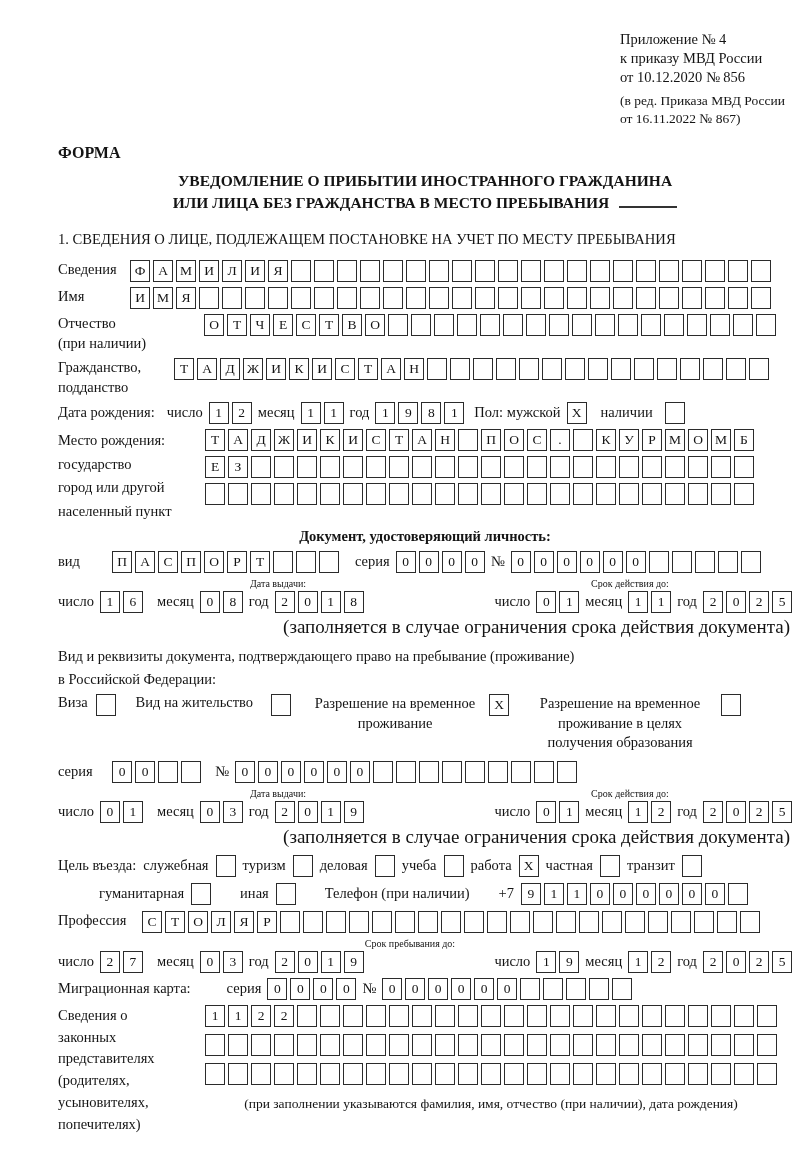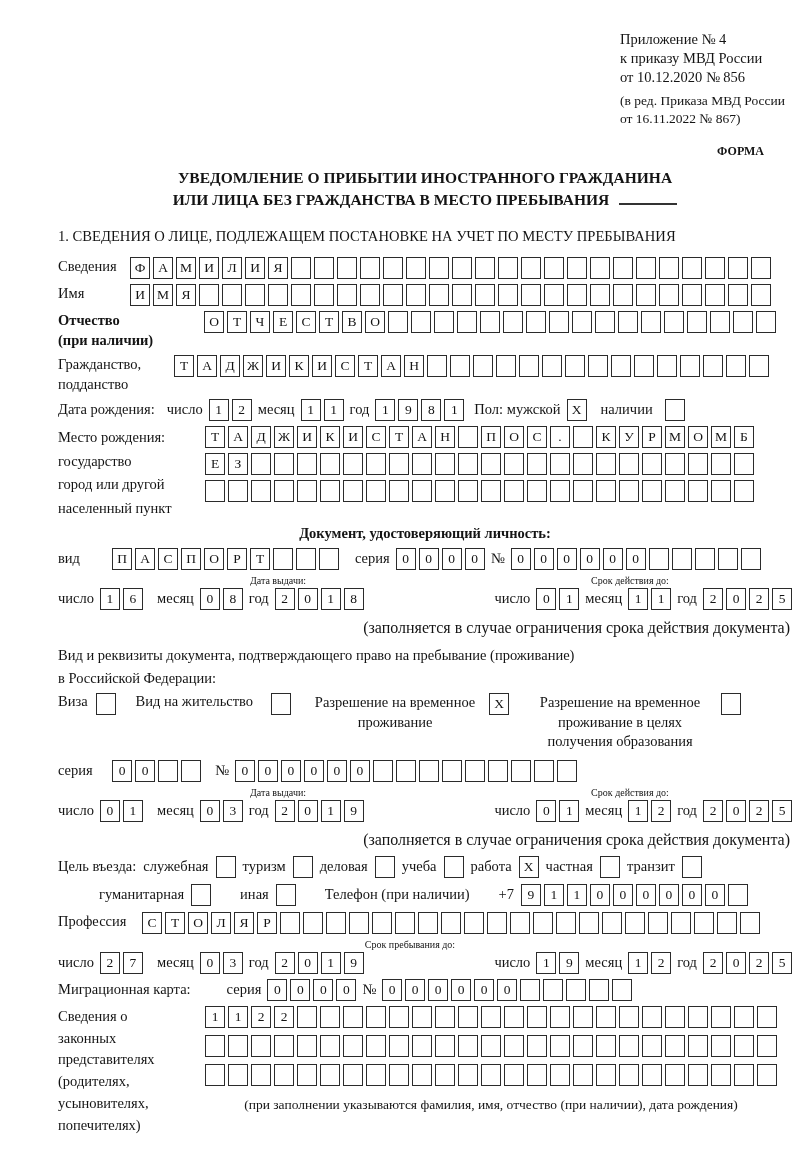--- a/index.html
+++ b/index.html
@@ -2,21 +2,21 @@
 <html><head>
 <meta charset="utf-8">
 <style>
   html,body{margin:0;padding:0;background:#fff;}
   body{width:800px;height:1163px;overflow:hidden;color:#141414;
        font-family:"Liberation Serif", serif;}
   .page{padding:30px 8px 0 58px;box-sizing:border-box;width:800px;}
 
   .hdr{margin-left:562px;font-size:14.5px;line-height:1.32;}
   .hdr .edition{margin-top:5px;font-size:13.5px;}
-  .forma{font-weight:bold;font-size:12px;text-align:right;padding-right:28px;margin:16px 0 6px;}
+  .forma{font-weight:bold;font-size:16px;text-align:left;padding-right:28px;margin:16px 0 6px;}
 
   .title{text-align:center;font-weight:bold;font-size:15.5px;line-height:1.45;margin:8px 0 2px;}
   .blank-line{display:inline-block;width:58px;border-bottom:2px solid #333;vertical-align:baseline;margin-left:10px;}
   .sect{font-weight:normal;font-size:14.6px;margin:16px 0 12px;}
 
   .lbl{font-size:14.5px;line-height:1.35;}
   .cell{box-sizing:border-box;width:20px;height:22px;border:1.6px solid #2b2b2b;background:#fff;
         display:inline-flex;align-items:center;justify-content:center;
         font-size:13.5px;line-height:1;flex:none;}
   .cells{display:inline-flex;gap:3px;flex:none;}
@@ -25,21 +25,21 @@
   .lblcol{flex:none;}
   .stack{display:flex;flex-direction:column;gap:5px;}
 
   .center-bold{font-weight:bold;font-size:14.5px;text-align:center;margin:2px 0 6px;}
   .half-hdr{display:flex;font-size:10px;margin-bottom:2px;}
   .half-hdr .l{width:440px;text-align:center;}
   .half-hdr .r{flex:1;text-align:center;padding-right:30px;}
   .dates{display:flex;align-items:center;margin-bottom:3px;}
   .dates .l{width:440px;display:flex;align-items:center;gap:6px;}
   .dates .r{display:flex;align-items:center;gap:6px;}
-  .note{font-size:16px;text-align:right;padding-right:2px;margin:9px 0 7px;}
+  .note{font-size:19px;text-align:right;padding-right:2px;margin:3px 0 7px;}
 
   .intro{font-size:14.5px;line-height:1.55;margin-bottom:4px;}
   .optrow{display:flex;align-items:flex-start;gap:12px;margin-bottom:8px;font-size:14.5px;}
   .opt{display:flex;align-items:flex-start;gap:8px;}
   .opt .wrap2{max-width:172px;text-align:center;line-height:1.35;}
   .opt .wrap3{max-width:186px;text-align:center;line-height:1.35;}
 
   .purpose{display:flex;align-items:center;gap:7px;font-size:14.5px;margin-bottom:6px;flex-wrap:nowrap;}
   .indent{margin-left:41px;}
   .gap-lg{margin-left:22px;}
@@ -136,21 +136,21 @@
         <span class="cell"></span>
         <span class="cell"></span>
         <span class="cell"></span>
         <span class="cell"></span>
         <span class="cell"></span>
         <span class="cell"></span>
       </span>
   </div>
 
   <div class="frow">
-    <span class="lbl lblcol" style="width:146px;font-weight:bold;">
+    <span class="lbl lblcol" style="width:146px;">
       <span>Отчество</span><br>
       <span>(при наличии)</span>
     </span>
     <span class="cells">
         <span class="cell">О</span>
         <span class="cell">Т</span>
         <span class="cell">Ч</span>
         <span class="cell">Е</span>
         <span class="cell">С</span>
         <span class="cell">Т</span>

